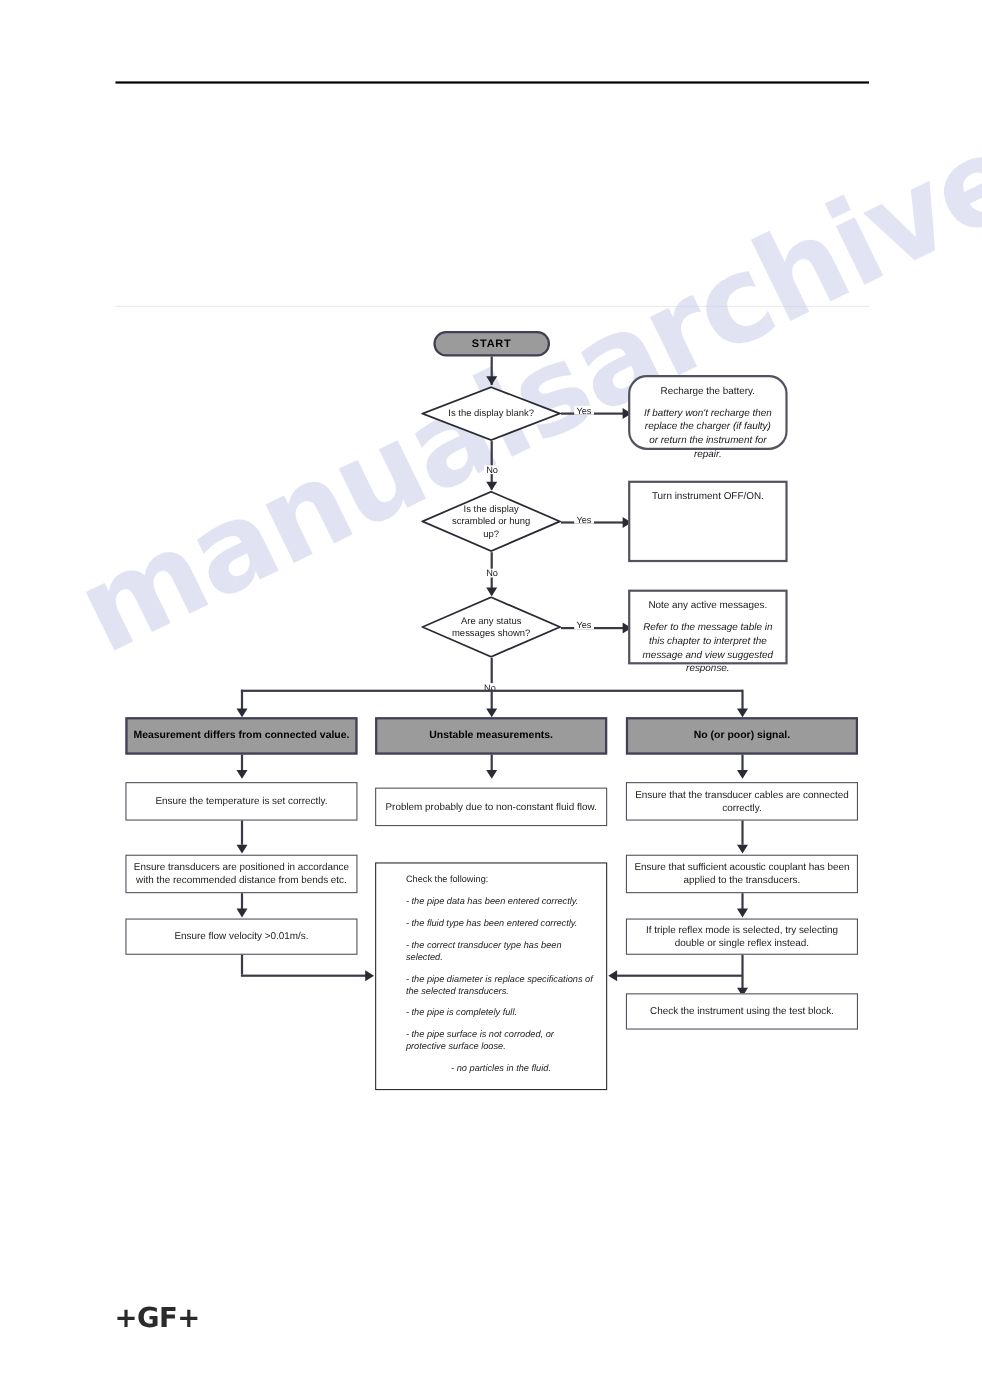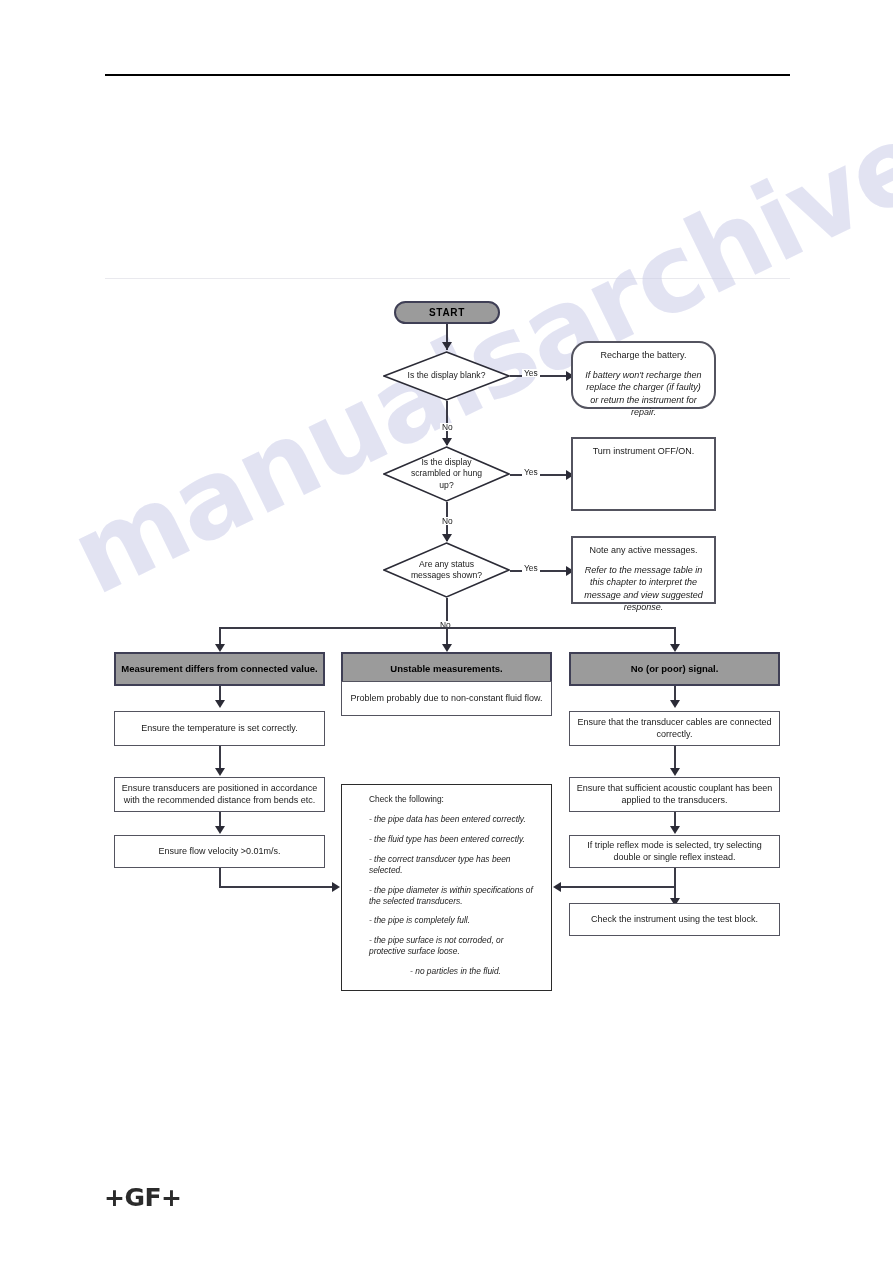--- a/index.html
+++ b/index.html
@@ -294,30 +294,30 @@
     <div class="ln v" style="left:219px; top:868px; height:18px;"></div>
     <div class="ln h" style="left:219px; top:886px; width:114px;"></div>
     <div class="arrow-r" style="left:332px; top:882px;"></div>
 
     <div class="node gray-box" style="left:341px; top:652px; width:211px; height:34px;">
       <span>Unstable measurements.</span>
     </div>
     <div class="ln v" style="left:446px; top:686px; height:14px;"></div>
     <div class="arrow-d" style="left:442px; top:700px;"></div>
 
-    <div class="node white-box" style="left:341px; top:681px; width:211px; height:35px;text-align:right;">
+    <div class="node white-box" style="left:341px; top:716px; width:211px; height:35px;text-align:right;">
       <span>Problem probably due to non-constant fluid flow.</span>
     </div>
 
     <div class="node list-box" style="left:341px; top:784px; width:211px; height:207px;">
       <div class="lb-title">Check the following:</div>
       <div class="lb-item">- the pipe data has been entered correctly.</div>
       <div class="lb-item">- the fluid type has been entered correctly.</div>
       <div class="lb-item">- the correct transducer type has been selected.</div>
-      <div class="lb-item">- the pipe diameter is within specifications of the selected transducers.</div>
+      <div class="lb-item">- the pipe diameter is replace specifications of the selected transducers.</div>
       <div class="lb-item">- the pipe is completely full.</div>
       <div class="lb-item">- the pipe surface is not corroded, or protective surface loose.</div>
       <div class="lb-item">- no particles in the fluid.</div>
     </div>
 
     <div class="node gray-box" style="left:569px; top:652px; width:211px; height:34px;">
       <span>No (or poor) signal.</span>
     </div>
     <div class="ln v" style="left:674px; top:686px; height:14px;"></div>
     <div class="arrow-d" style="left:670px; top:700px;"></div>

